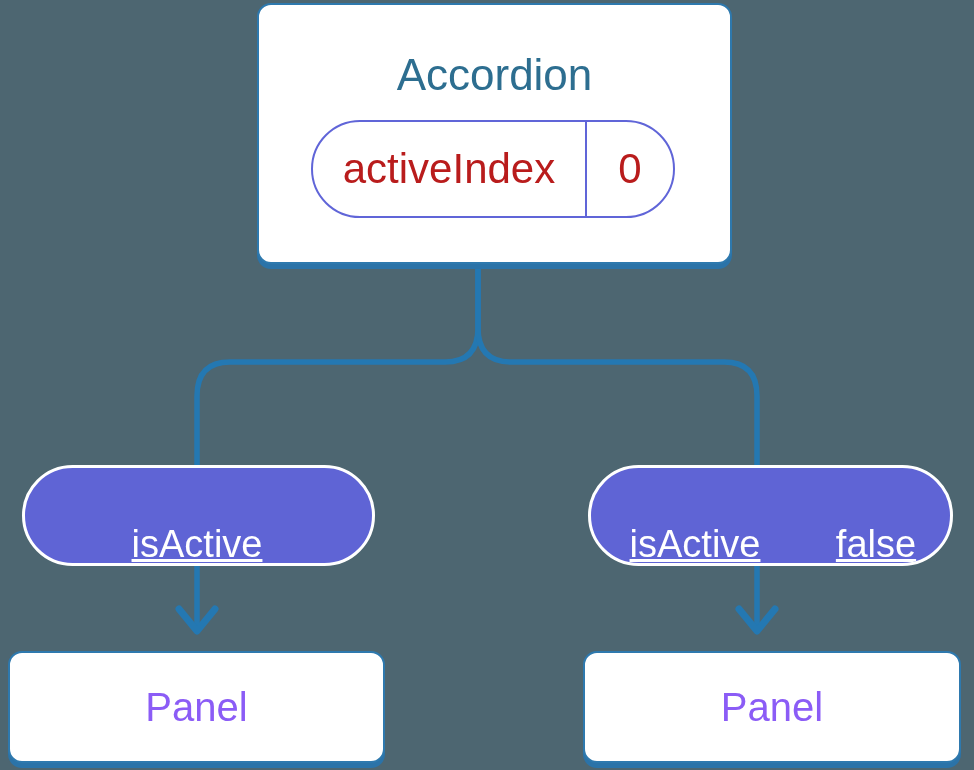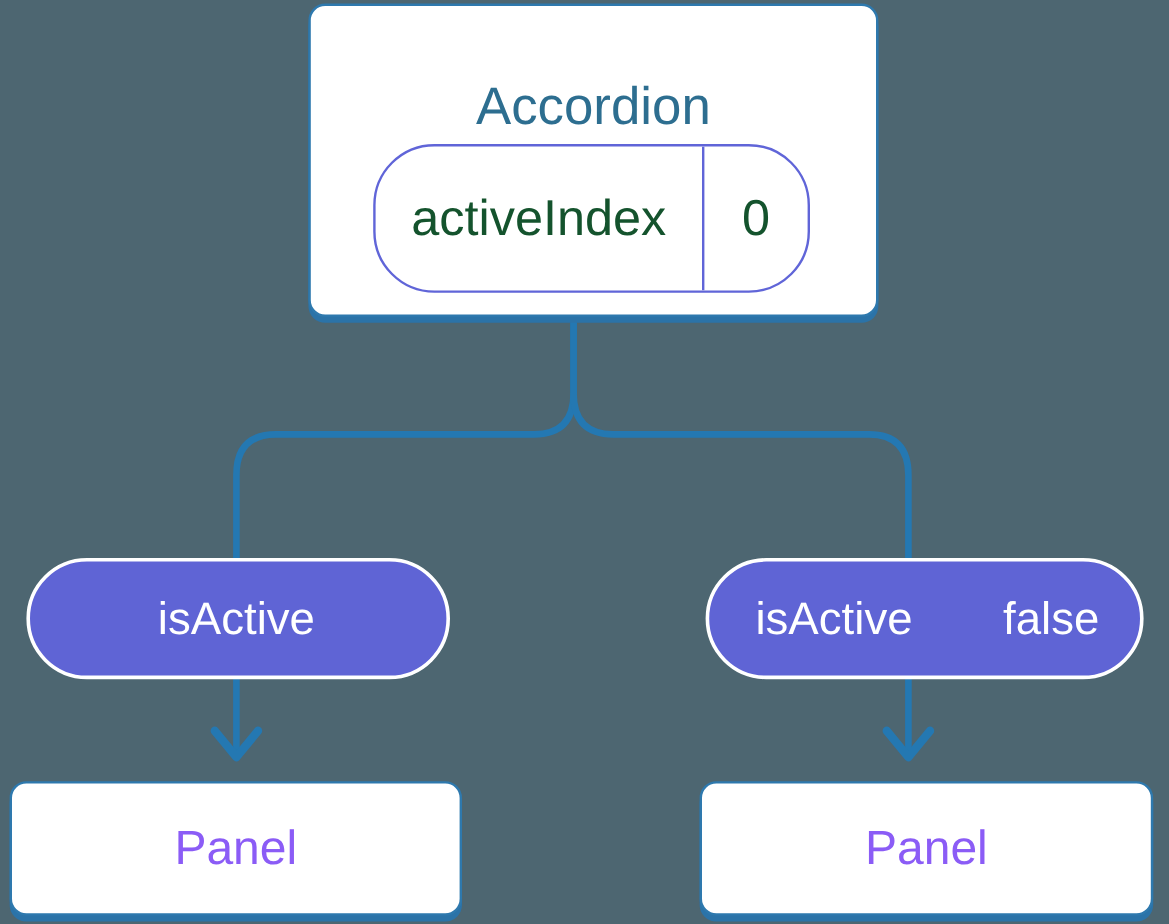--- a/index.html
+++ b/index.html
@@ -36,64 +36,65 @@
 
   .card-title {
     position: absolute;
     left: 0; right: 0;
     text-align: center;
     font-weight: 500;
     color: #2d6e90;
     font-size: 44px;
     line-height: 1;
   }
-  .card-accordion .card-title { top: 62px; }
+  .card-accordion .card-title { top: 48px; }
   .panel-title {
     width: 100%; height: 100%;
     display: flex; align-items: center; justify-content: center;
     font-weight: 500;
     font-size: 40px;
     color: #8b5cf6;
   }
 
   
   .state-pill {
     position: absolute;
     left: 52px; top: 115px;
-    width: 364px; height: 124px;
+    width: 364px; height: 98px;
     border: 2px solid #6065d8;
     border-radius: 51px;
     box-sizing: border-box;
     display: flex;
     align-items: stretch;
-    color: #14532d;
+    color: #b91c1c;
     font-size: 42px;
     background: #ffffff;
     overflow: hidden;
   }
   .state-pill .pill-cell {
     display: flex; align-items: center; justify-content: center;
     line-height: 1;
   }
   .state-pill .pill-label { flex: 1 1 auto; }
   .state-pill .pill-value { width: 86px; }
   .state-pill .pill-divider { width: 2px; background: #6065d8; }
 
   
   .prop-pill {
     position: absolute;
     background: #5f64d5;
     border: 3px solid #ffffff;
     border-radius: 54px;
     box-sizing: border-box;
     display: flex;
-    align-items: center;
+    align-items: flex-end;
     color: #ffffff;
     font-size: 38px;
     overflow: hidden;
+    text-decoration: underline;
   }
   .prop-pill-left  { left: 22px;  top: 465px; width: 353px; height: 101px; }
   .prop-pill-right { left: 588px; top: 465px; width: 365px; height: 101px; }
   .prop-pill .pill-cell {
     display: flex; align-items: center; justify-content: center;
     line-height: 1;
   }
   .prop-pill .pill-label { flex: 1 1 auto; }
   .prop-pill-left  .pill-value { width: 142px; }
   .prop-pill-right .pill-value { width: 148px; }

